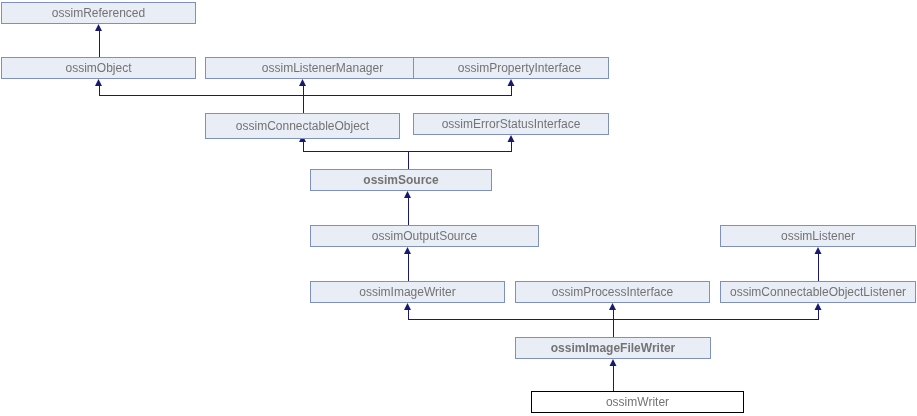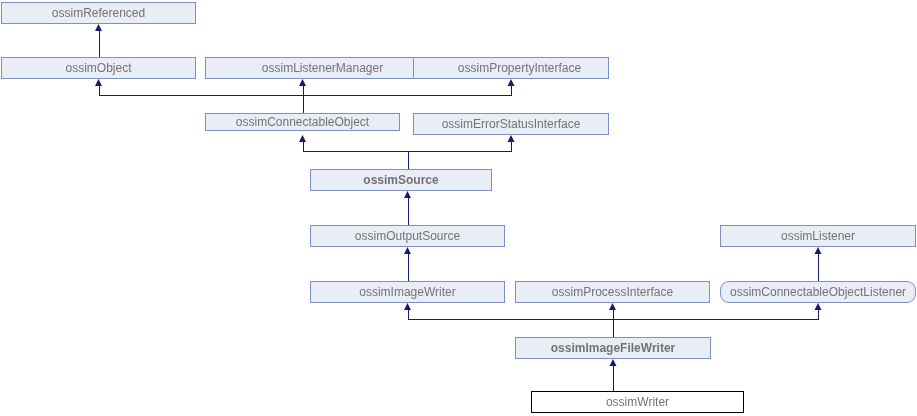--- a/index.html
+++ b/index.html
@@ -89,42 +89,42 @@
       </div>
       <div class="node" style="left: 1px; top: 57px; width: 195px; height: 22px;">
         <span>ossimObject</span>
       </div>
       <div class="node" style="left: 205px; top: 57px; width: 235px; height: 22px;">
         <span>ossimListenerManager</span>
       </div>
       <div class="node" style="left: 413px; top: 57px; width: 196px; height: 22px; padding-left: 17px;">
         <span>ossimPropertyInterface</span>
       </div>
-      <div class="node" style="left: 205px; top: 113px; width: 195px; height: 18px; justify-content: center;">
+      <div class="node" style="left: 205px; top: 113px; width: 195px; height: 26px; justify-content: center;">
         <span>ossimConnectableObject</span>
       </div>
       <div class="node" style="left: 413px; top: 113px; width: 196px; height: 22px;">
         <span>ossimErrorStatusInterface</span>
       </div>
       <div class="node" style="left: 310px; top: 169px; width: 182px; height: 22px; font-weight: bold;">
         <span>ossimSource</span>
       </div>
-      <div class="node" style="left: 310px; top: 225px; width: 195px; height: 22px;">
+      <div class="node" style="left: 310px; top: 225px; width: 229px; height: 22px;">
         <span>ossimOutputSource</span>
       </div>
       <div class="node" style="left: 720px; top: 225px; width: 196px; height: 22px;">
         <span>ossimListener</span>
       </div>
       <div class="node" style="left: 310px; top: 281px; width: 195px; height: 22px; align-items: center;">
         <span>ossimImageWriter</span>
       </div>
       <div class="node" style="left: 515px; top: 281px; width: 195px; height: 22px;">
         <span>ossimProcessInterface</span>
       </div>
-      <div class="node" style="left: 720px; top: 281px; width: 196px; height: 22px; border-radius: 9px;">
+      <div class="node" style="left: 720px; top: 281px; width: 196px; height: 22px;">
         <span>ossimConnectableObjectListener</span>
       </div>
       <div class="node" style="left: 515px; top: 337px; width: 196px; height: 22px; font-weight: bold;">
         <span>ossimImageFileWriter</span>
       </div>
       <div class="node highlight" style="left: 531px; top: 391px; width: 213px; height: 22px;">
         <span>ossimWriter</span>
       </div>
     </div>
 </div>

